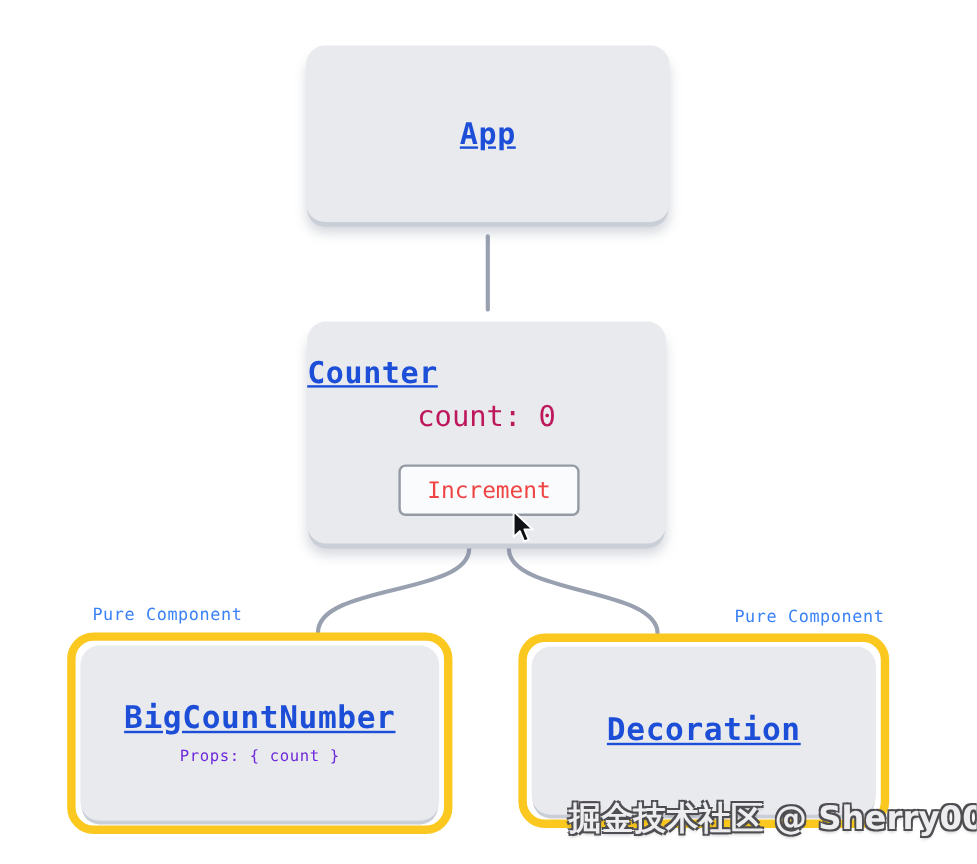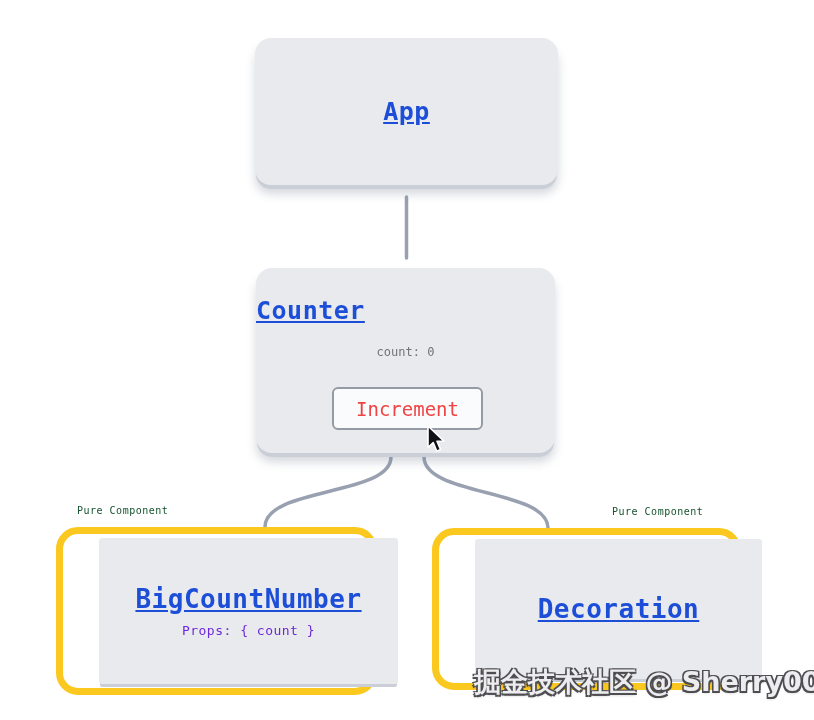--- a/index.html
+++ b/index.html
@@ -47,71 +47,70 @@
     width: 299px; height: 185px;
   }
   .counter-title {
     position: absolute;
     top: 28px; left: 0; width: 100%;
     text-align: left;
     font-size: 25px;
   }
   .count-line {
     position: absolute;
-    top: 77px; left: 0; width: 100%;
+    top: 65px; left: 0; width: 100%;
     text-align: center;
-    font-size: 12px;
-    color: #737373;
+    font-size: 24px;
+    color: #be185d;
   }
   .increment-btn {
     position: absolute;
     left: 76px; top: 119px;
     width: 151px; height: 43px;
     background: #fafbfc;
     border: 2px solid #959ba4;
     border-radius: 6px;
     font-family: "DejaVu Sans Mono", "Liberation Mono", monospace;
     font-size: 19px;
     color: #ef4444;
     cursor: pointer;
     padding: 0;
   }
   
   .pure-label {
     position: absolute;
-    font-size: 10px;
-    color: #14532d;
+    font-size: 14px;
+    color: #3b82f6;
     letter-spacing: 0.5px;
     z-index: 2;
     white-space: nowrap;
   }
   .pure-label-left { left: 77px; top: 505px; }
   .pure-label-right { left: 612px; top: 506px; }
   .pure-box {
     position: absolute;
     border: 7px solid #fac81e;
     border-radius: 22px;
     background: #ffffff;
     box-sizing: border-box;
     padding: 4px;
     z-index: 2;
   }
   .pure-box-left  { left: 56px;  top: 527px; width: 321px; height: 168px; }
   .pure-box-right { left: 432px; top: 528px; width: 309px; height: 162px; }
   .pure-inner {
     width: 100%; height: 100%;
     background: #e9eaee;
-    border-radius: 3px;
+    border-radius: 16px;
     box-shadow: 0 4px 0 -1px #c9ced7;
     display: flex;
     flex-direction: column;
     align-items: center;
     justify-content: center;
     gap: 9px;
-    margin-left: 32px;
   }
   .pure-inner .node-title { font-size: 26px; }
   .props-line {
     font-size: 13px;
     color: #6d28d9;
     letter-spacing: 0.5px;
   }
   
   .cursor {
     position: absolute;

